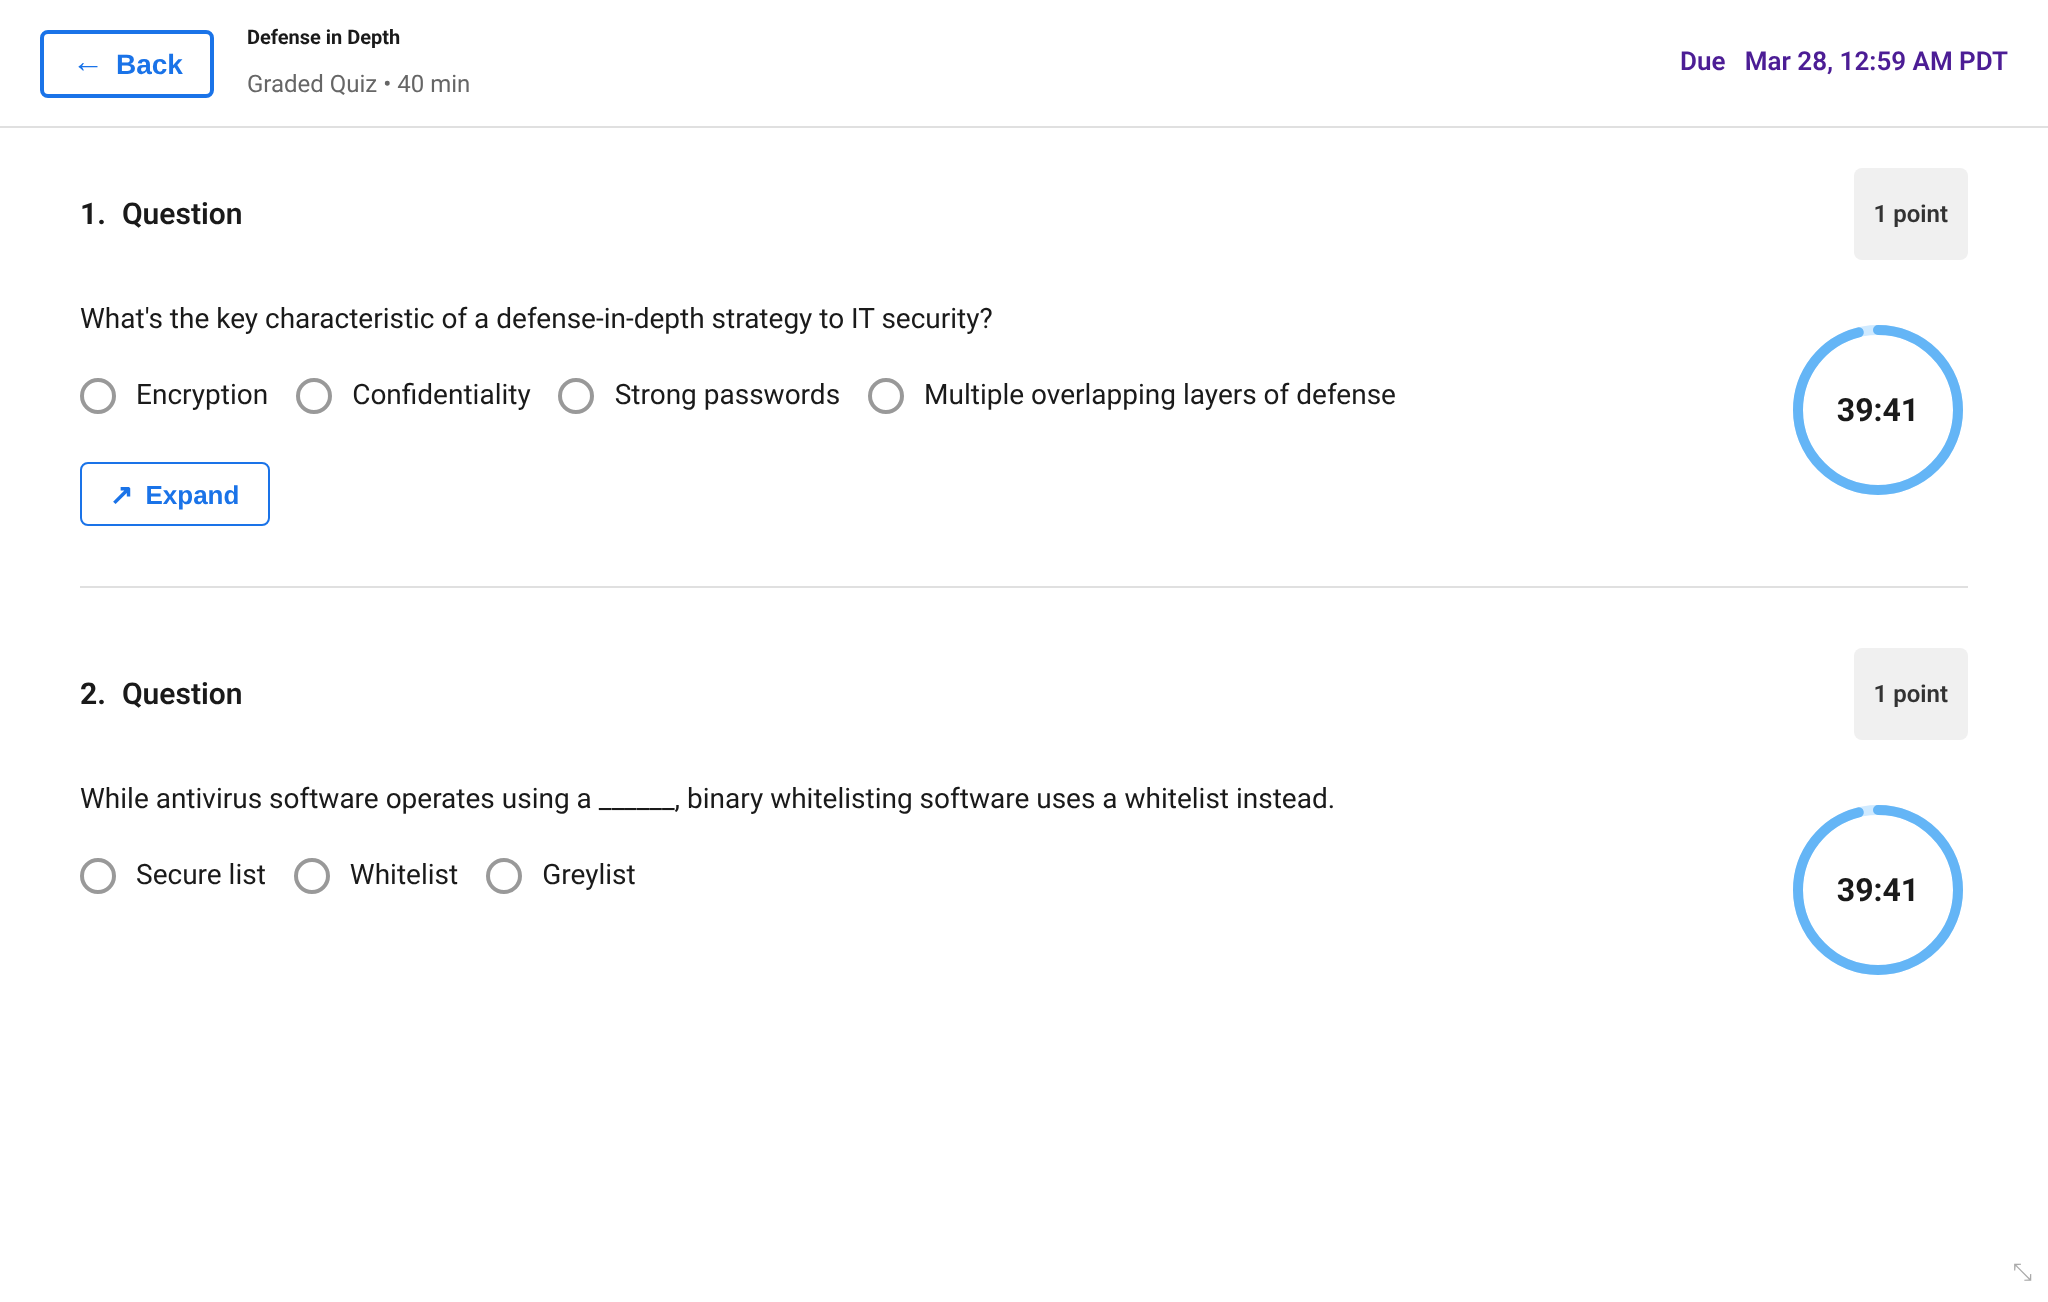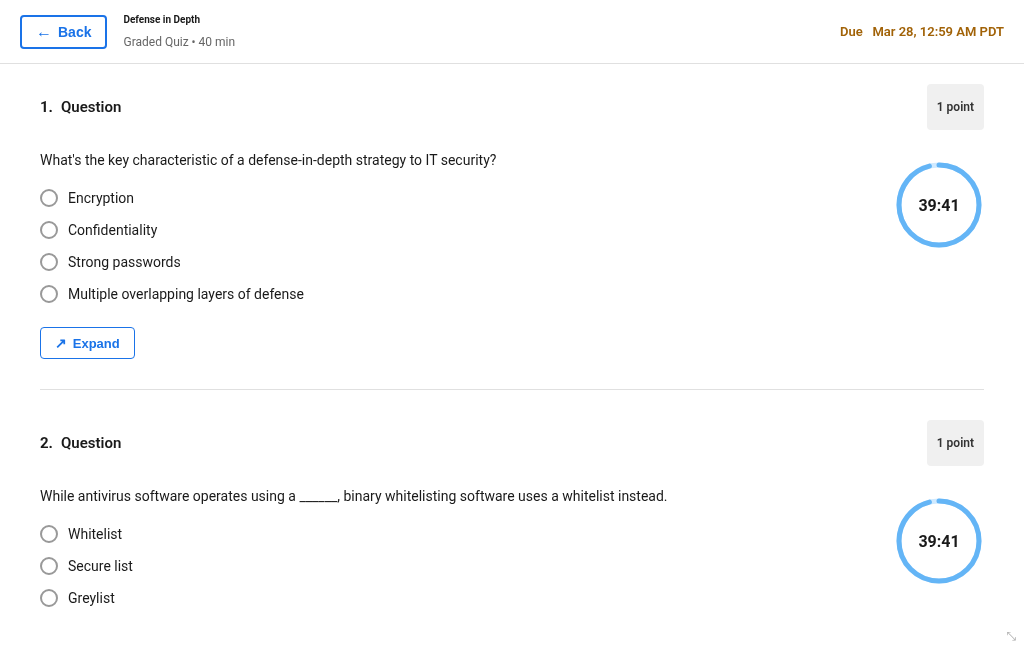--- a/index.html
+++ b/index.html
@@ -46,21 +46,21 @@
       font-weight: 700;
       color: #1a1a1a;
     }
     .quiz-subtitle {
       font-size: 12px;
       color: #666;
       margin-top: 10px;
     }
     .due-info {
       font-size: 13px;
-      color: #a16207;
+      color: #4c1d95;
     }
     .due-info span {
       font-weight: 600;
     }
 
     
     .main {
       padding: 20px 40px;
       max-width: 1024px;
     }
@@ -106,21 +106,21 @@
       max-width: 680px;
     }
     .question-text {
       font-weight: 400;
       font-size: 14px;
       margin-bottom: 18px;
       line-height: 1.5;
     }
     .options {
       display: flex;
-      flex-direction: column;
+      flex-direction: row;
       gap: 14px;
       margin-bottom: 24px;
     }
     .option {
       display: flex;
       align-items: center;
       gap: 10px;
       cursor: pointer;
     }
     .radio-circle {
@@ -267,25 +267,25 @@
       </div>
       <div class="points-badge">1 point</div>
     </div>
 
     <div class="question-body">
       <div class="question-content">
         <div class="question-text">While antivirus software operates using a ______, binary whitelisting software uses a whitelist instead.</div>
         <div class="options">
           <label class="option">
             <div class="radio-circle"></div>
+            <span class="option-label">Secure list</span>
+          </label>
+          <label class="option">
+            <div class="radio-circle"></div>
             <span class="option-label">Whitelist</span>
-          </label>
-          <label class="option">
-            <div class="radio-circle"></div>
-            <span class="option-label">Secure list</span>
           </label>
           <label class="option">
             <div class="radio-circle"></div>
             <span class="option-label">Greylist</span>
           </label>
         </div>
       </div>
 
       <div class="timer-container">
         <div class="timer-circle">

